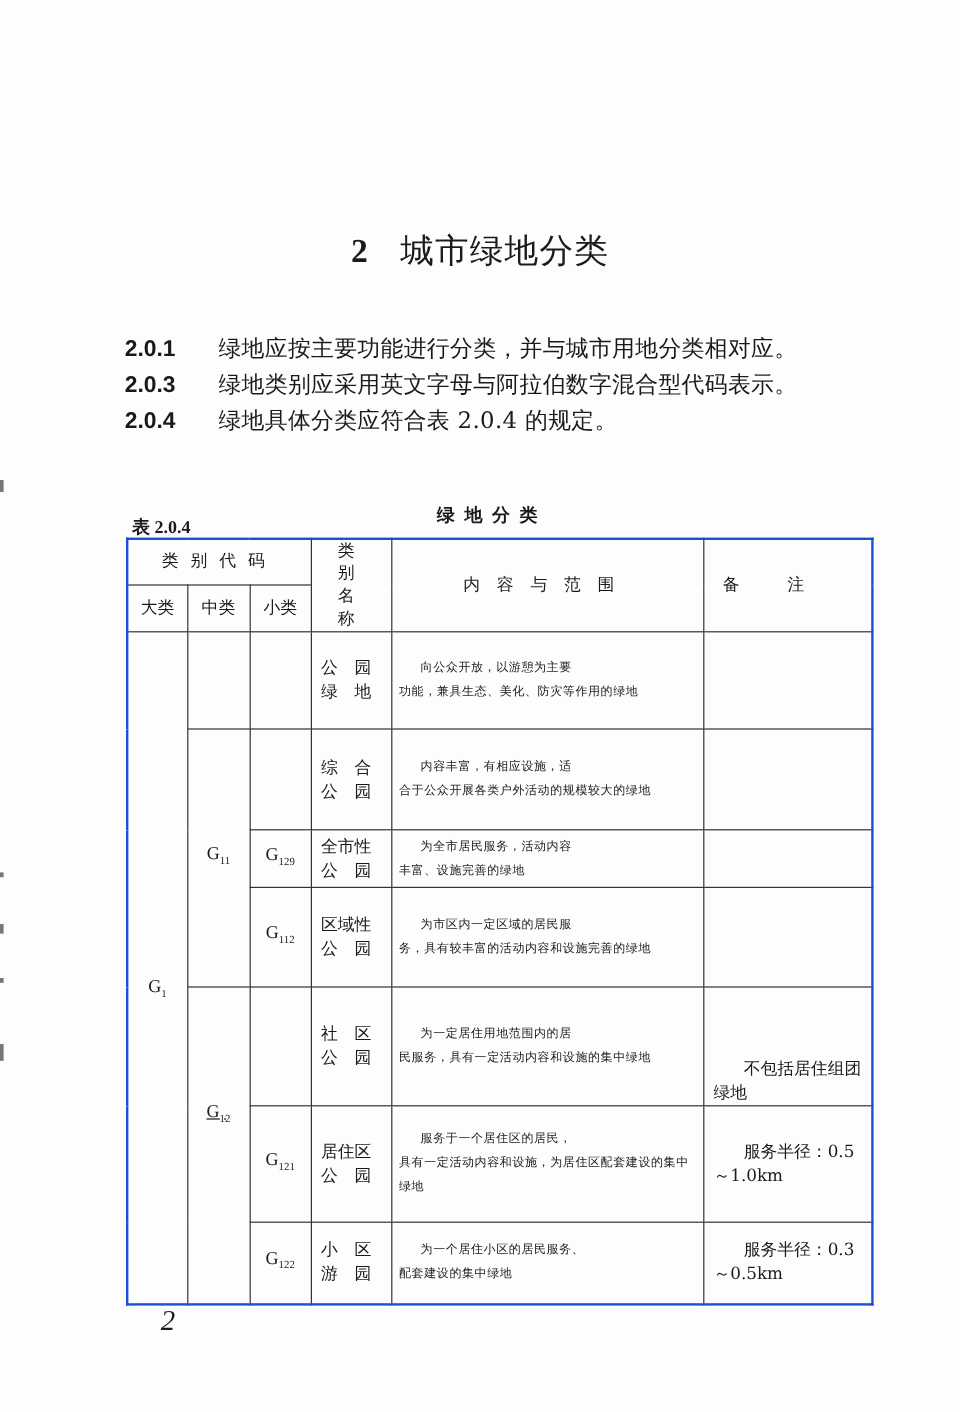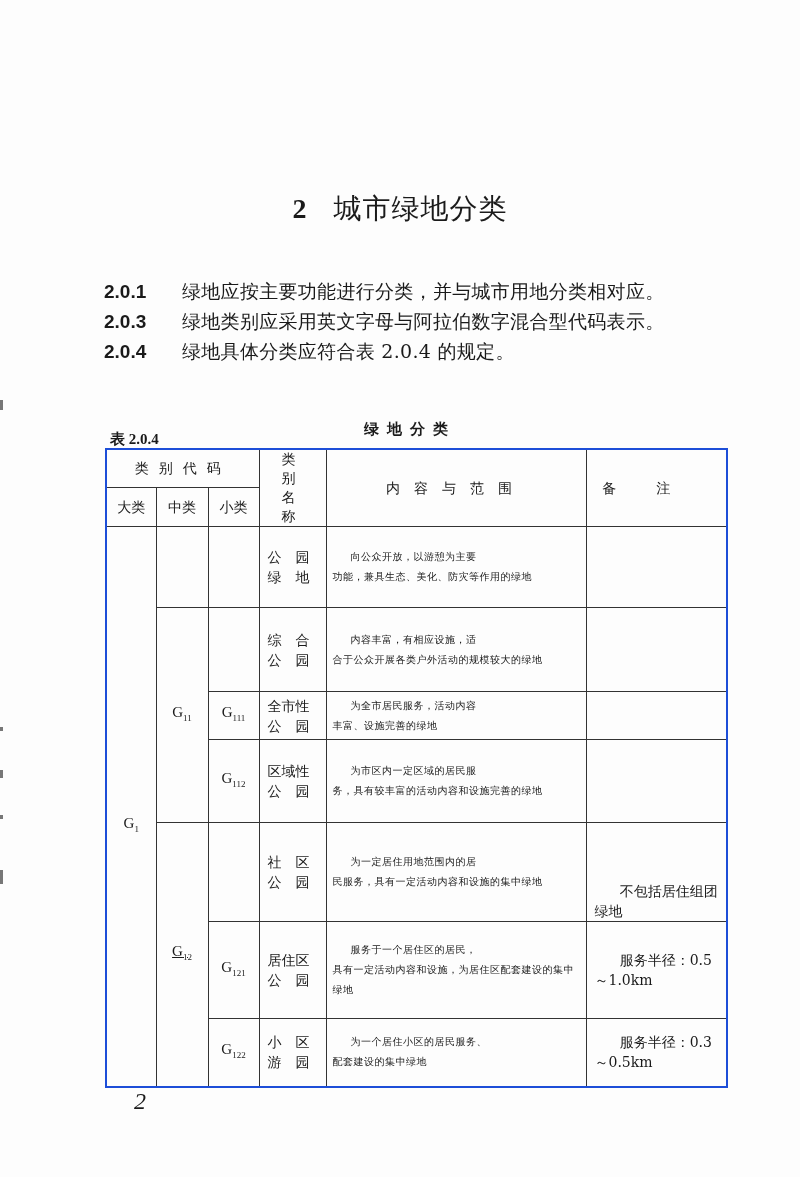--- a/index.html
+++ b/index.html
@@ -89,21 +89,21 @@
     <td class="name">
           <div>综　合</div>
           <div>公　园</div>
         </td>
     <td class="content"><span class="first">内容丰富，有相应设施，适</span><span>合于公众开展各类户外活动的规模较大的绿地</span></td>
     <td class="note"></td>
   </tr>
 
   <tr style="height:48px">
     <td>
-      <span class="code"><span>G</span><sub>111</sub></span>
+      <span class="code"><span>G</span><sub>129</sub></span>
     </td>
     <td class="name">
           <div>全市性</div>
           <div>公　园</div>
         </td>
     <td class="content"><span class="first">为全市居民服务，活动内容</span><span>丰富、设施完善的绿地</span></td>
     <td class="note"></td>
   </tr>
 
   <tr style="height:83px">
@@ -112,21 +112,21 @@
     </td>
     <td class="name">
           <div>区域性</div>
           <div>公　园</div>
         </td>
     <td class="content"><span class="first">为市区内一定区域的居民服</span><span>务，具有较丰富的活动内容和设施完善的绿地</span></td>
     <td class="note"></td>
   </tr>
 
   <tr style="height:96px">
-    <td rowspan="3" style="vertical-align:top; padding-top:118px;text-decoration:underline;">
+    <td rowspan="3" style="vertical-align:top; padding-top:94px;text-decoration:underline;">
       <span class="code"><span>G</span><sub>12</sub></span>
     </td>
     <td></td>
     <td class="name">
           <div>社　区</div>
           <div>公　园</div>
         </td>
     <td class="content"><span class="first">为一定居住用地范围内的居</span><span>民服务，具有一定活动内容和设施的集中绿地</span></td>
     <td class="note" style="vertical-align:top; padding-top:22px !important;">
           <span style="display:block; text-indent:1.8em;margin-top:36px;">不包括居住组团绿地</span>

